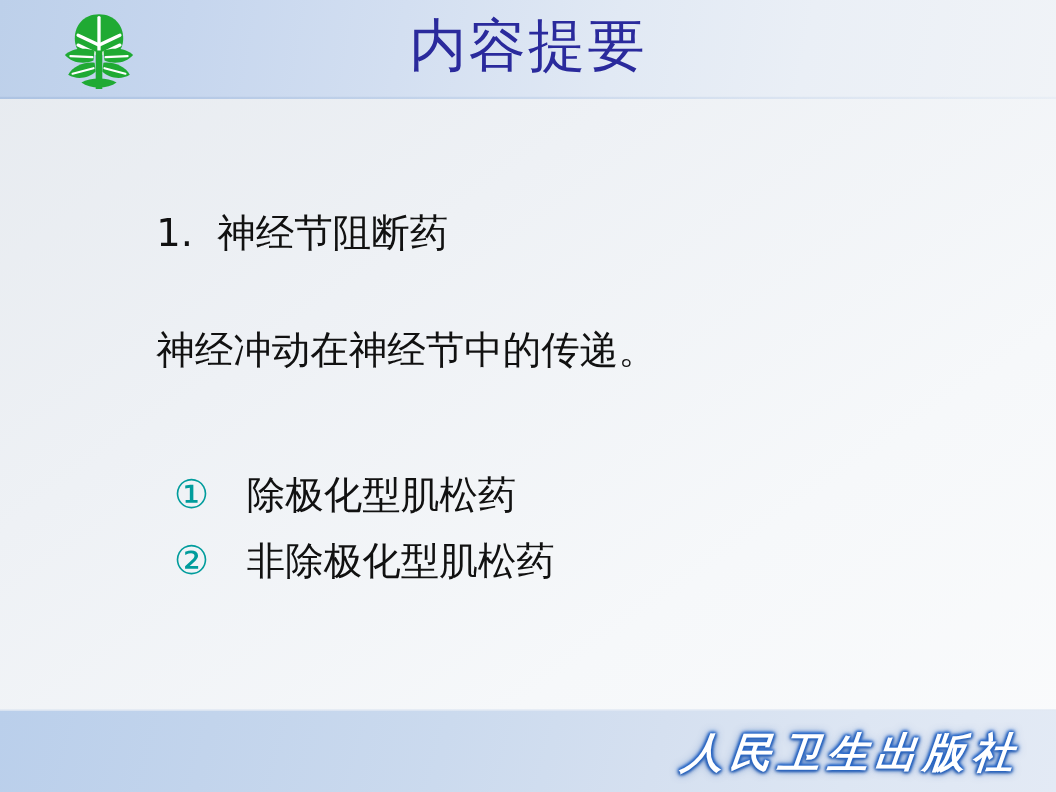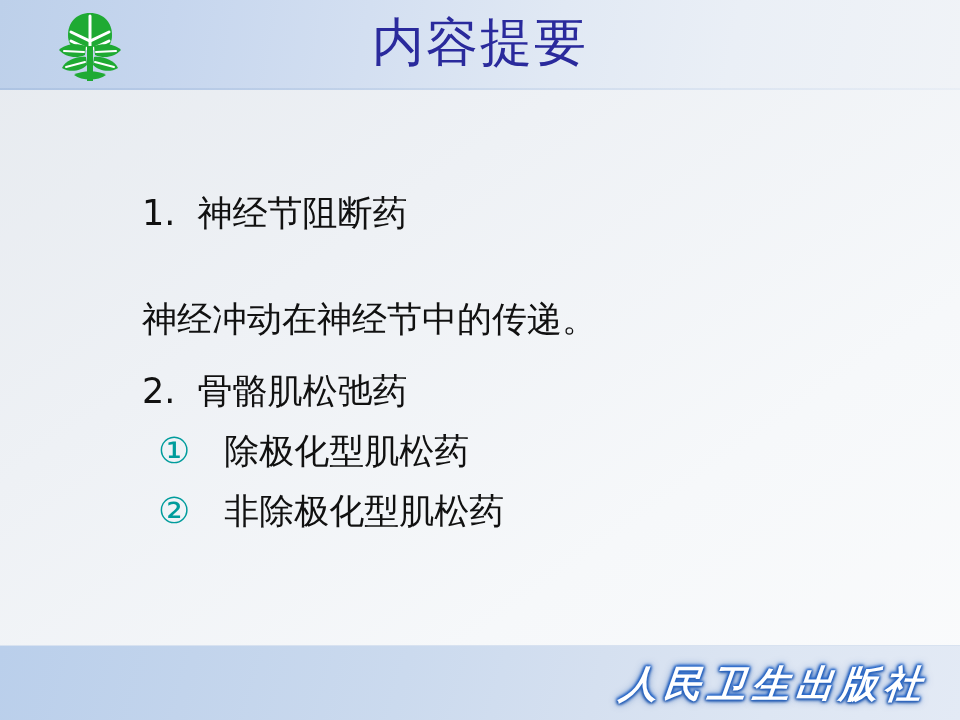--- a/index.html
+++ b/index.html
@@ -196,23 +196,20 @@
 
     <div class="line l1">
       <span class="num">1.</span><span class="gap-sm"></span><span>神经节阻断药</span>
     </div>
 
 
     <div class="line l3">
       <span>神经冲动在神经节中的传递。</span>
     </div>
 
-    <div class="line l4">
-      <span class="num">2.</span><span class="gap-sm"></span><span>骨骼肌松弛药</span>
-    </div>
 
     <div class="line l5">
       <span class="circ">①</span><span class="after-circ"></span><span>除极化型肌松药</span>
     </div>
 
     <div class="line l6">
       <span class="circ">②</span><span class="after-circ"></span><span>非除极化型肌松药</span>
     </div>
 
   </div>

